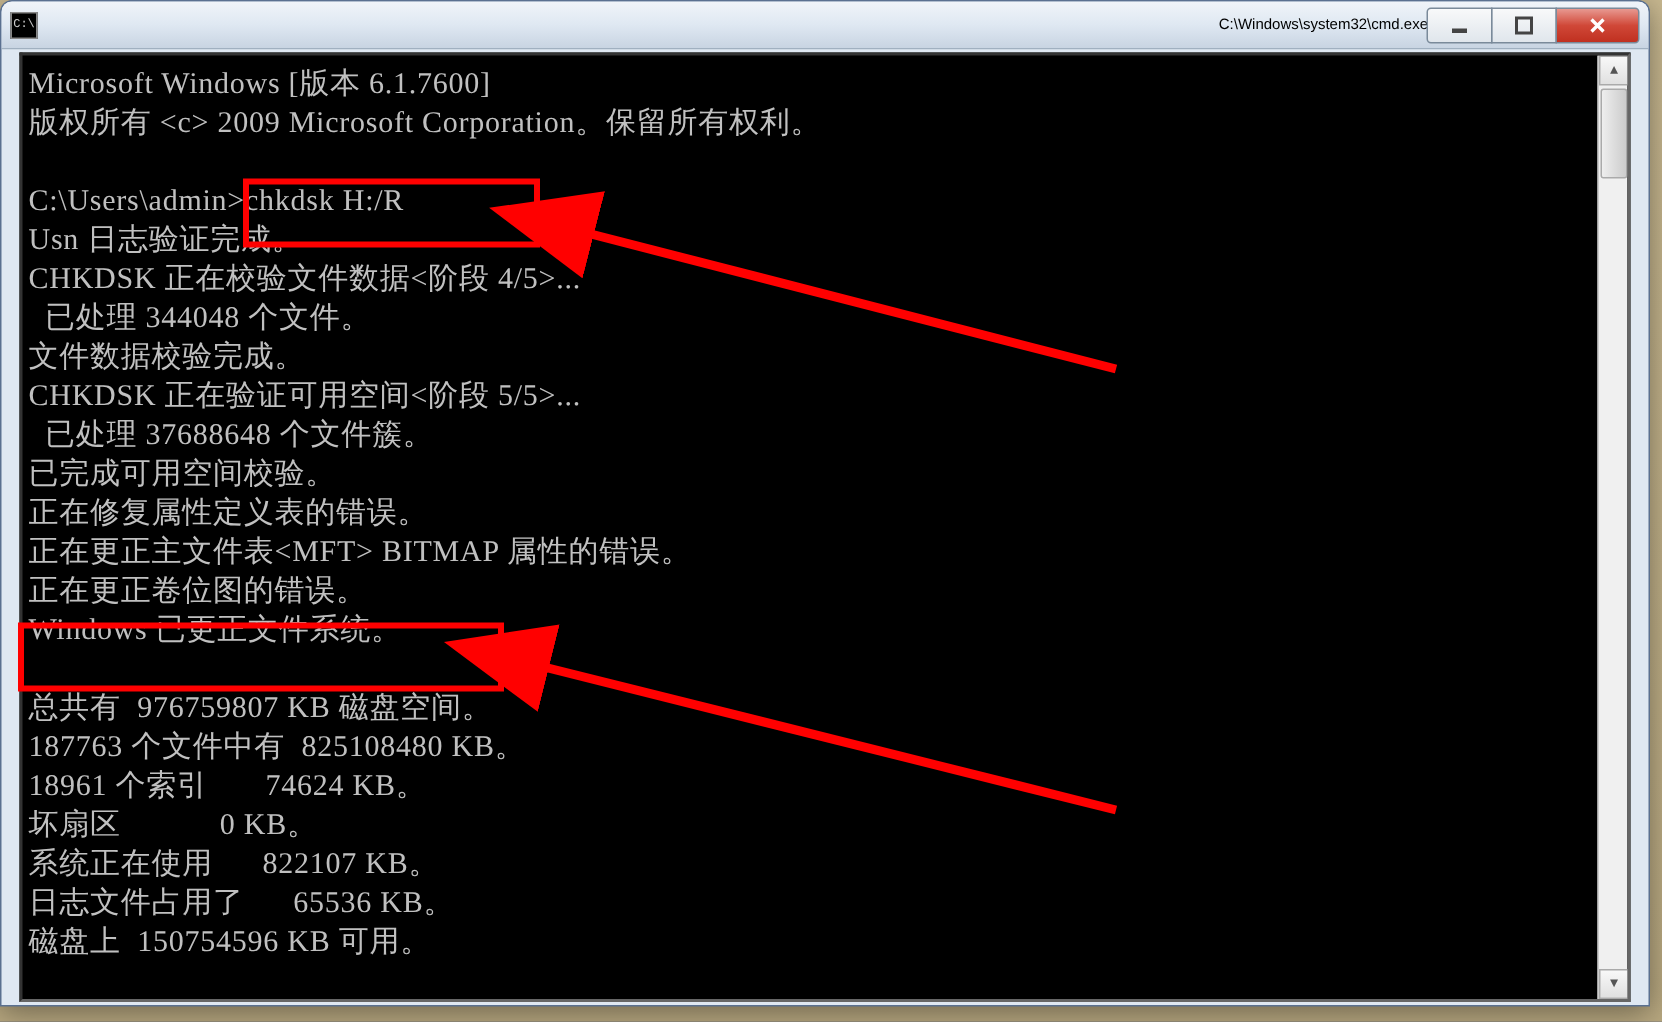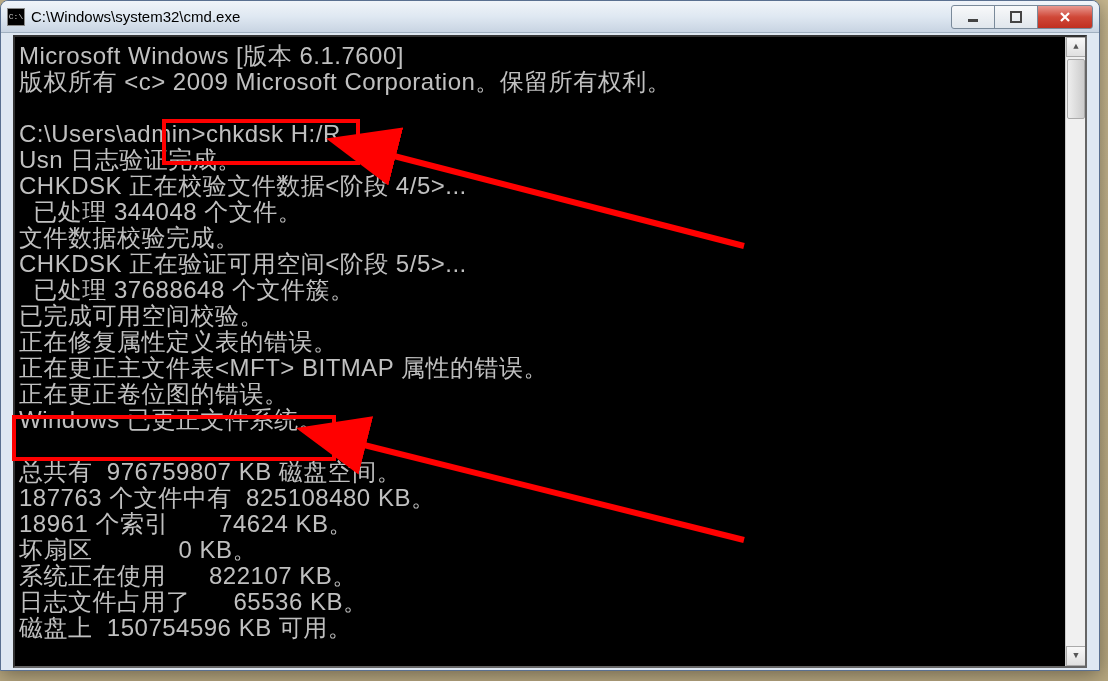--- a/index.html
+++ b/index.html
@@ -42,23 +42,24 @@
       border: 1px solid #888;
       margin-right: 6px;
       display: flex;
       align-items: center;
       justify-content: center;
       font-size: 8px;
       color: #ccc;
     }
     .title-text {
       flex: 1;
-      font-size: 15px;
+      font-size: 10px;
       color: #000;
       font-family: "Segoe UI", Tahoma, sans-serif;
+      text-align: right;
     }
     .window-controls {
       display: flex;
       gap: 0;
     }
     .win-btn {
       width: 44px;
       height: 24px;
       border: 1px solid #7a8a9a;
       background: linear-gradient(to bottom, #f8f9fa 0%, #e0e6ec 100%);
@@ -88,22 +89,22 @@
       bottom: 2px;
       background: #000;
       border: 2px solid #666;
       border-top-color: #333;
       border-left-color: #333;
       overflow: hidden;
     }
     .console-content {
       padding: 6px 4px;
       color: #c0c0c0;
-      font-family: Liberation Sans, sans-serif;
-      font-size: 24px;
+      font-family: Liberation Serif, serif;
+      font-size: 20px;
       line-height: 26px;
       white-space: pre;
       letter-spacing: 0.5px;
     }
     .scrollbar {
       position: absolute;
       right: 0;
       top: 0;
       bottom: 0;
       width: 20px;

